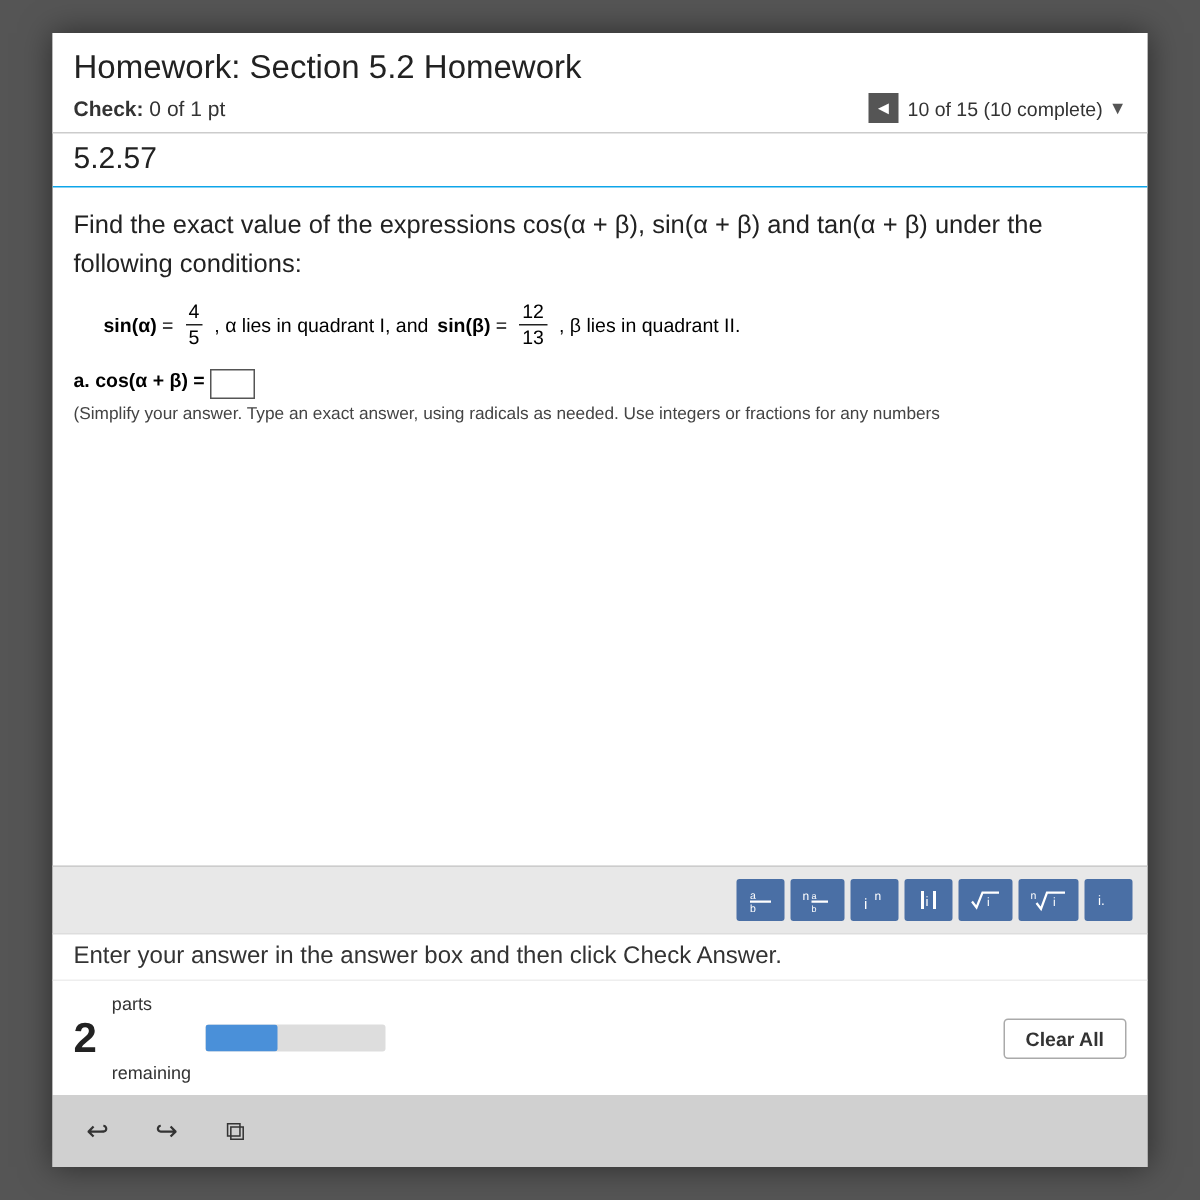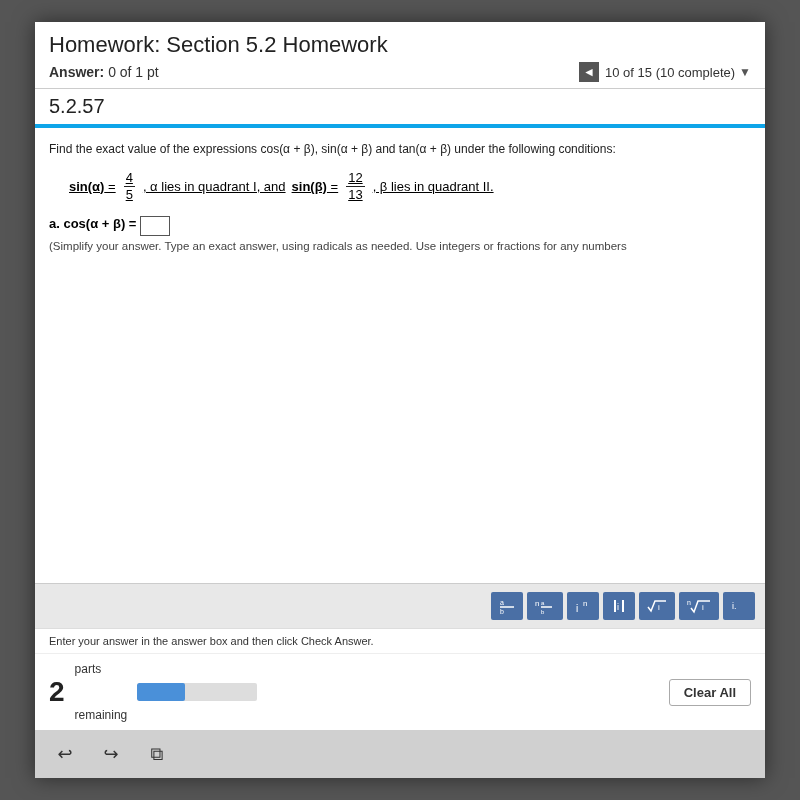--- a/index.html
+++ b/index.html
@@ -66,42 +66,41 @@
     }
     .nav-dropdown {
       font-size: 12px;
       color: #555;
     }
     
     .problem-number {
       padding: 6px 14px;
       font-size: 20px;
       color: #222;
-      border-bottom: 4px solid #0ea5e9;
+      border-bottom: 1px solid #0ea5e9;
     }
     
     .content {
       flex: 1;
       padding: 12px 14px;
       overflow: hidden;
     }
     .problem-text {
-      font-size: 12px;
+      font-size: 17px;
       color: #222;
       margin-bottom: 12px;
       line-height: 1.5;
     }
     .conditions-row {
       display: flex;
       align-items: center;
       gap: 6px;
       font-size: 13px;
       margin-bottom: 14px;
       margin-left: 20px;
-      text-decoration: underline;
     }
     .fraction {
       display: inline-flex;
       flex-direction: column;
       align-items: center;
       font-size: 13px;
       vertical-align: middle;
       margin: 0 2px;
     }
     .fraction .num {
@@ -159,21 +158,21 @@
     .math-btn svg {
       fill: white;
     }
     
     .footer {
       background: #fff;
       border-top: 1px solid #ddd;
     }
     .enter-instruction {
       padding: 6px 14px;
-      font-size: 11px;
+      font-size: 16px;
       color: #333;
       border-bottom: 1px solid #eee;
     }
     .parts-row {
       display: flex;
       align-items: center;
       justify-content: space-between;
       padding: 8px 14px;
     }
     .parts-left {
@@ -239,21 +238,21 @@
   </style>
 </head>
 <body>
 
 <div class="screen">
 
   <div class="header">
     <div class="header-title">Homework: Section 5.2 Homework</div>
     <div class="header-score-row">
       <div>
-        <span class="score-label">Answer:</span>
+        <span class="score-label">Check:</span>
         <span>0 of 1 pt</span>
       </div>
       <div class="nav-right">
         <div class="nav-arrow">◄</div>
         <div class="nav-label">
           <span>10 of 15 (10 complete)</span>
           <span class="nav-dropdown">▼</span>
         </div>
       </div>
     </div>

